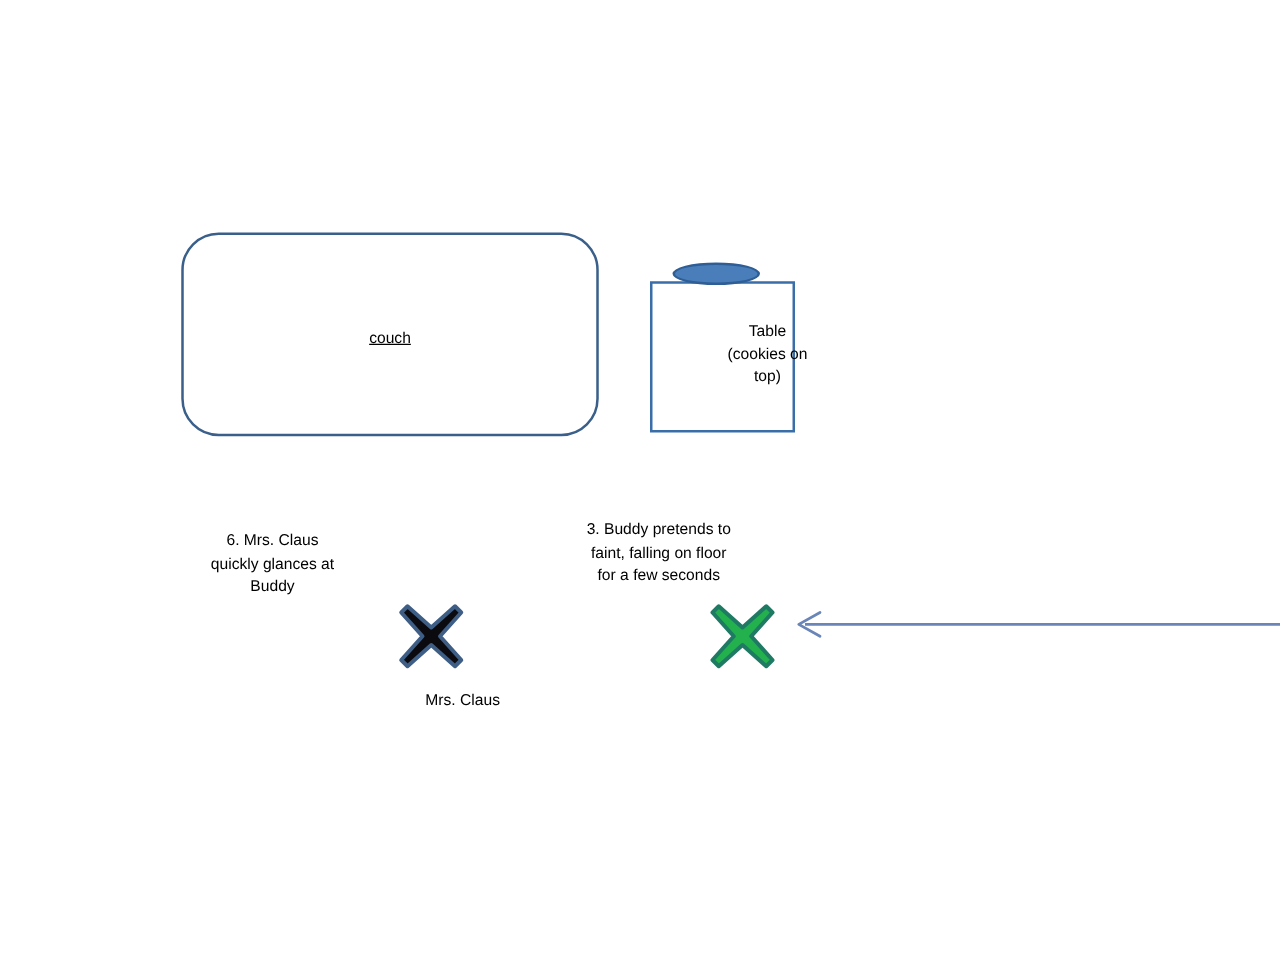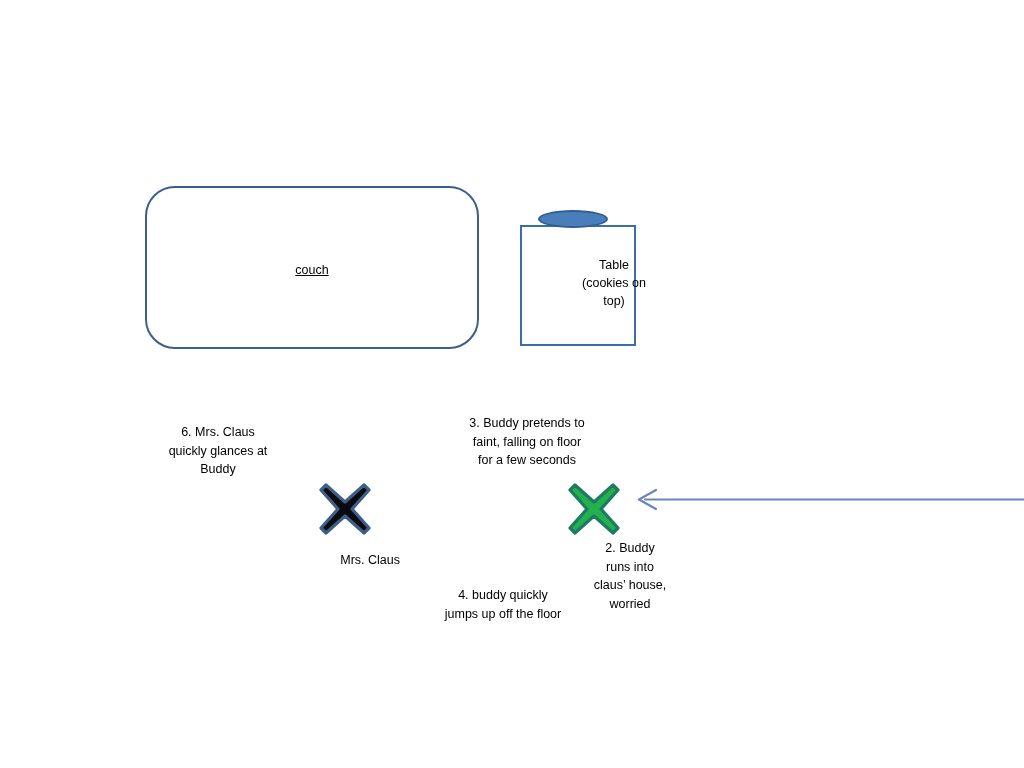--- a/index.html
+++ b/index.html
@@ -121,22 +121,20 @@
   <div class="note" id="label-mrs-claus">Mrs. Claus</div>
 
   <svg class="x-marker" id="x-buddy" style="left:566px; top:481px;" width="56" height="56" viewBox="0 0 56 56">
     <polygon points="9,4 28,21 47,4 52,9 35,28 52,47 47,52 28,35 9,52 4,47 21,28 4,9" fill="#22B14C" stroke="#1E7A62" stroke-width="3.2" stroke-linejoin="round"></polygon>
   </svg>
 
   <div class="note" id="note-step5">6. Mrs. Claus quickly glances at Buddy</div>
 
   <div class="note" id="note-step3">3. Buddy pretends to faint, falling on floor for a few seconds</div>
 
-  <div class="note" id="note-step2">2. Buddy runs into claus’ house, worried</div>
 
-  <div class="note" id="note-step4">4. buddy quickly jumps  up off the floor</div>
 
   <svg id="entry-arrow" viewBox="0 0 394 32">
     <line x1="14" y1="15.5" x2="394" y2="15.5" stroke="#6A85B8" stroke-width="2.2"></line>
     <polyline points="26,6 9,15.5 26,25" fill="none" stroke="#6A85B8" stroke-width="2.2" stroke-linecap="round" stroke-linejoin="round"></polyline>
   </svg>
 
 </div>
 
 </body></html>

